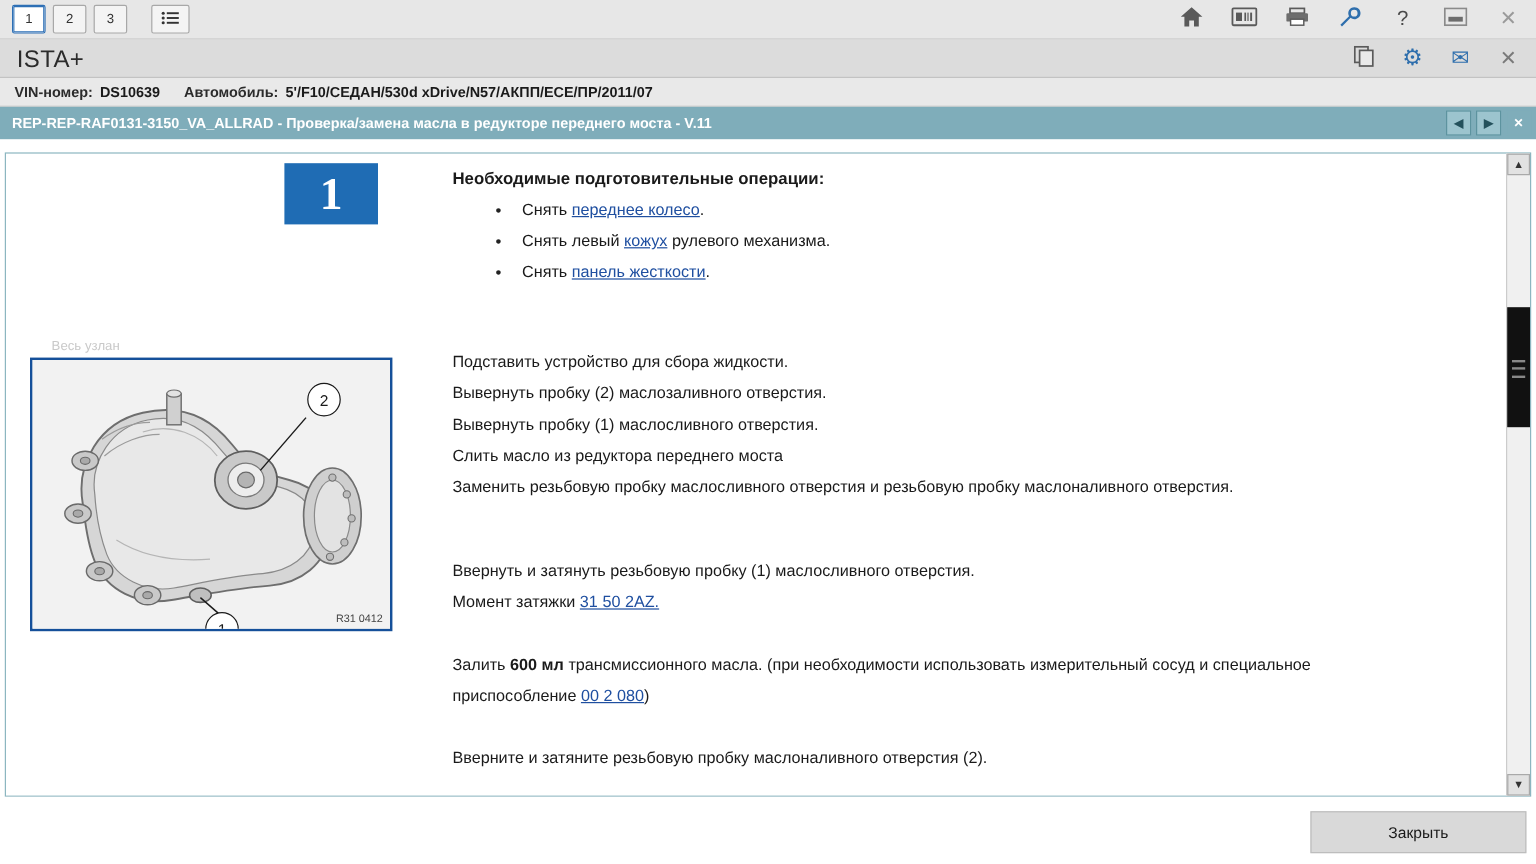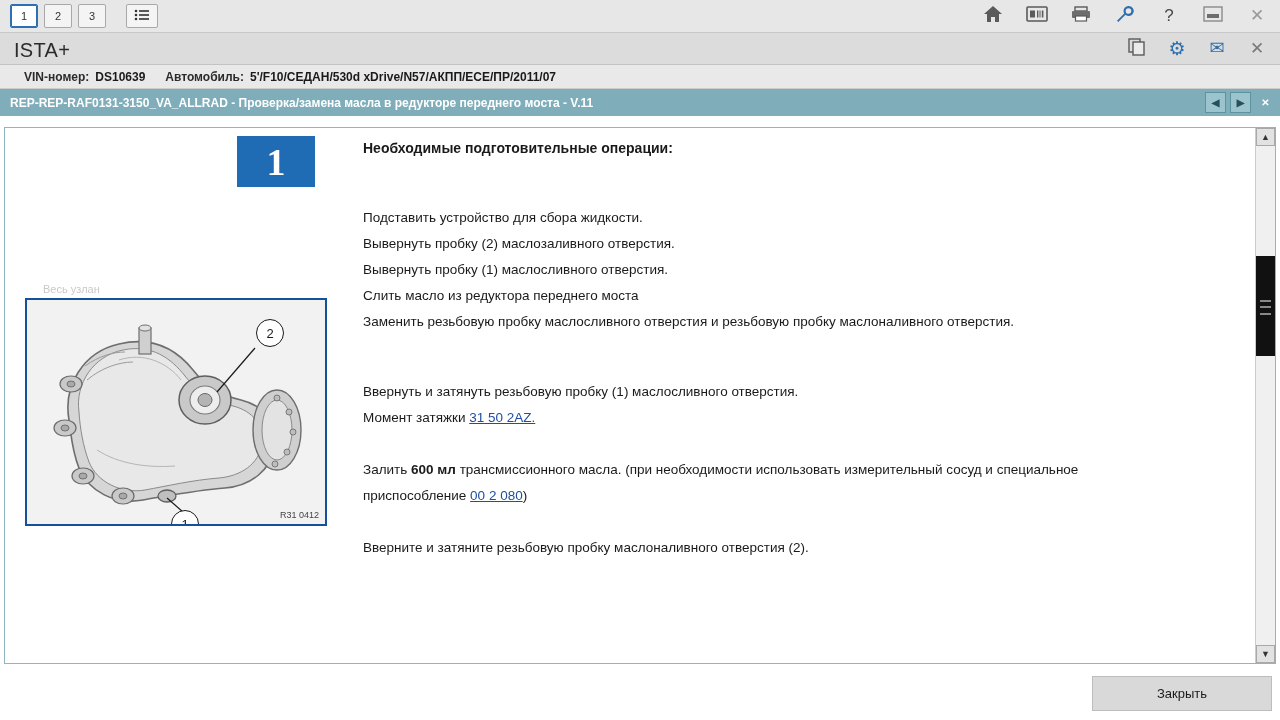--- a/index.html
+++ b/index.html
@@ -105,21 +105,21 @@
   .vinbar {
     position: absolute;
     left: 0; top: 65px;
     width: 1280px; height: 24px;
     background: #e9e9e9;
     border-bottom: 1px solid #cdcdcd;
     box-sizing: border-box;
     font-size: 12px;
     display: flex;
     align-items: center;
-    padding-left: 24px;
+    padding-left: 12px;
     gap: 6px;
   }
   .vin-label { font-weight: bold; color: #2b2b2b; }
   .vin-value { font-weight: bold; color: #1a1a1a; }
   
   .dochead {
     position: absolute;
     left: 0; top: 89px;
     width: 1280px; height: 27px;
     background: #7fadba;
@@ -205,21 +205,21 @@
     font-size: 38px;
     font-weight: bold;
     display: flex;
     align-items: center;
     justify-content: center;
     font-family: "Liberation Serif", serif;
   }
   
   .textcol {
     position: absolute;
-    left: 358px; top: 12px;
+    left: 372px; top: 12px;
     width: 860px;
   }
   .t-title {
     font-weight: bold;
     font-size: 14px;
     margin-bottom: 6px;
   }
   ul.bullets {
     margin: 6px 0 0 0;
     padding-left: 58px;
@@ -486,20 +486,31 @@
         <span>2</span>
       </div>
     <div class="callout" style="left:144px; top:210px;">
         <span>1</span>
       </div>
     <div class="code">R31 0412</div>
   </div>
 
   <div class="textcol">
     <div class="t-title">Необходимые подготовительные операции:</div>
+    <ul class="bullets">
+      <li>
+        <span>Снять </span><a class="lnk">переднее колесо</a><span>.</span>
+      </li>
+      <li>
+        <span>Снять левый </span><a class="lnk">кожух</a><span> рулевого механизма.</span>
+      </li>
+      <li>
+        <span>Снять </span><a class="lnk">панель жесткости</a><span>.</span>
+      </li>
+    </ul>
 
     <div class="para-block">
       <div class="para">Подставить устройство для сбора жидкости.</div>
       <div class="para">Вывернуть пробку (2) маслозаливного отверстия.</div>
       <div class="para">Вывернуть пробку (1) маслосливного отверстия.</div>
       <div class="para">Слить масло из редуктора переднего моста</div>
       <div class="para">Заменить резьбовую пробку маслосливного отверстия и резьбовую пробку маслоналивного отверстия.</div>
     </div>
 
     <div class="gap-lg"></div>

